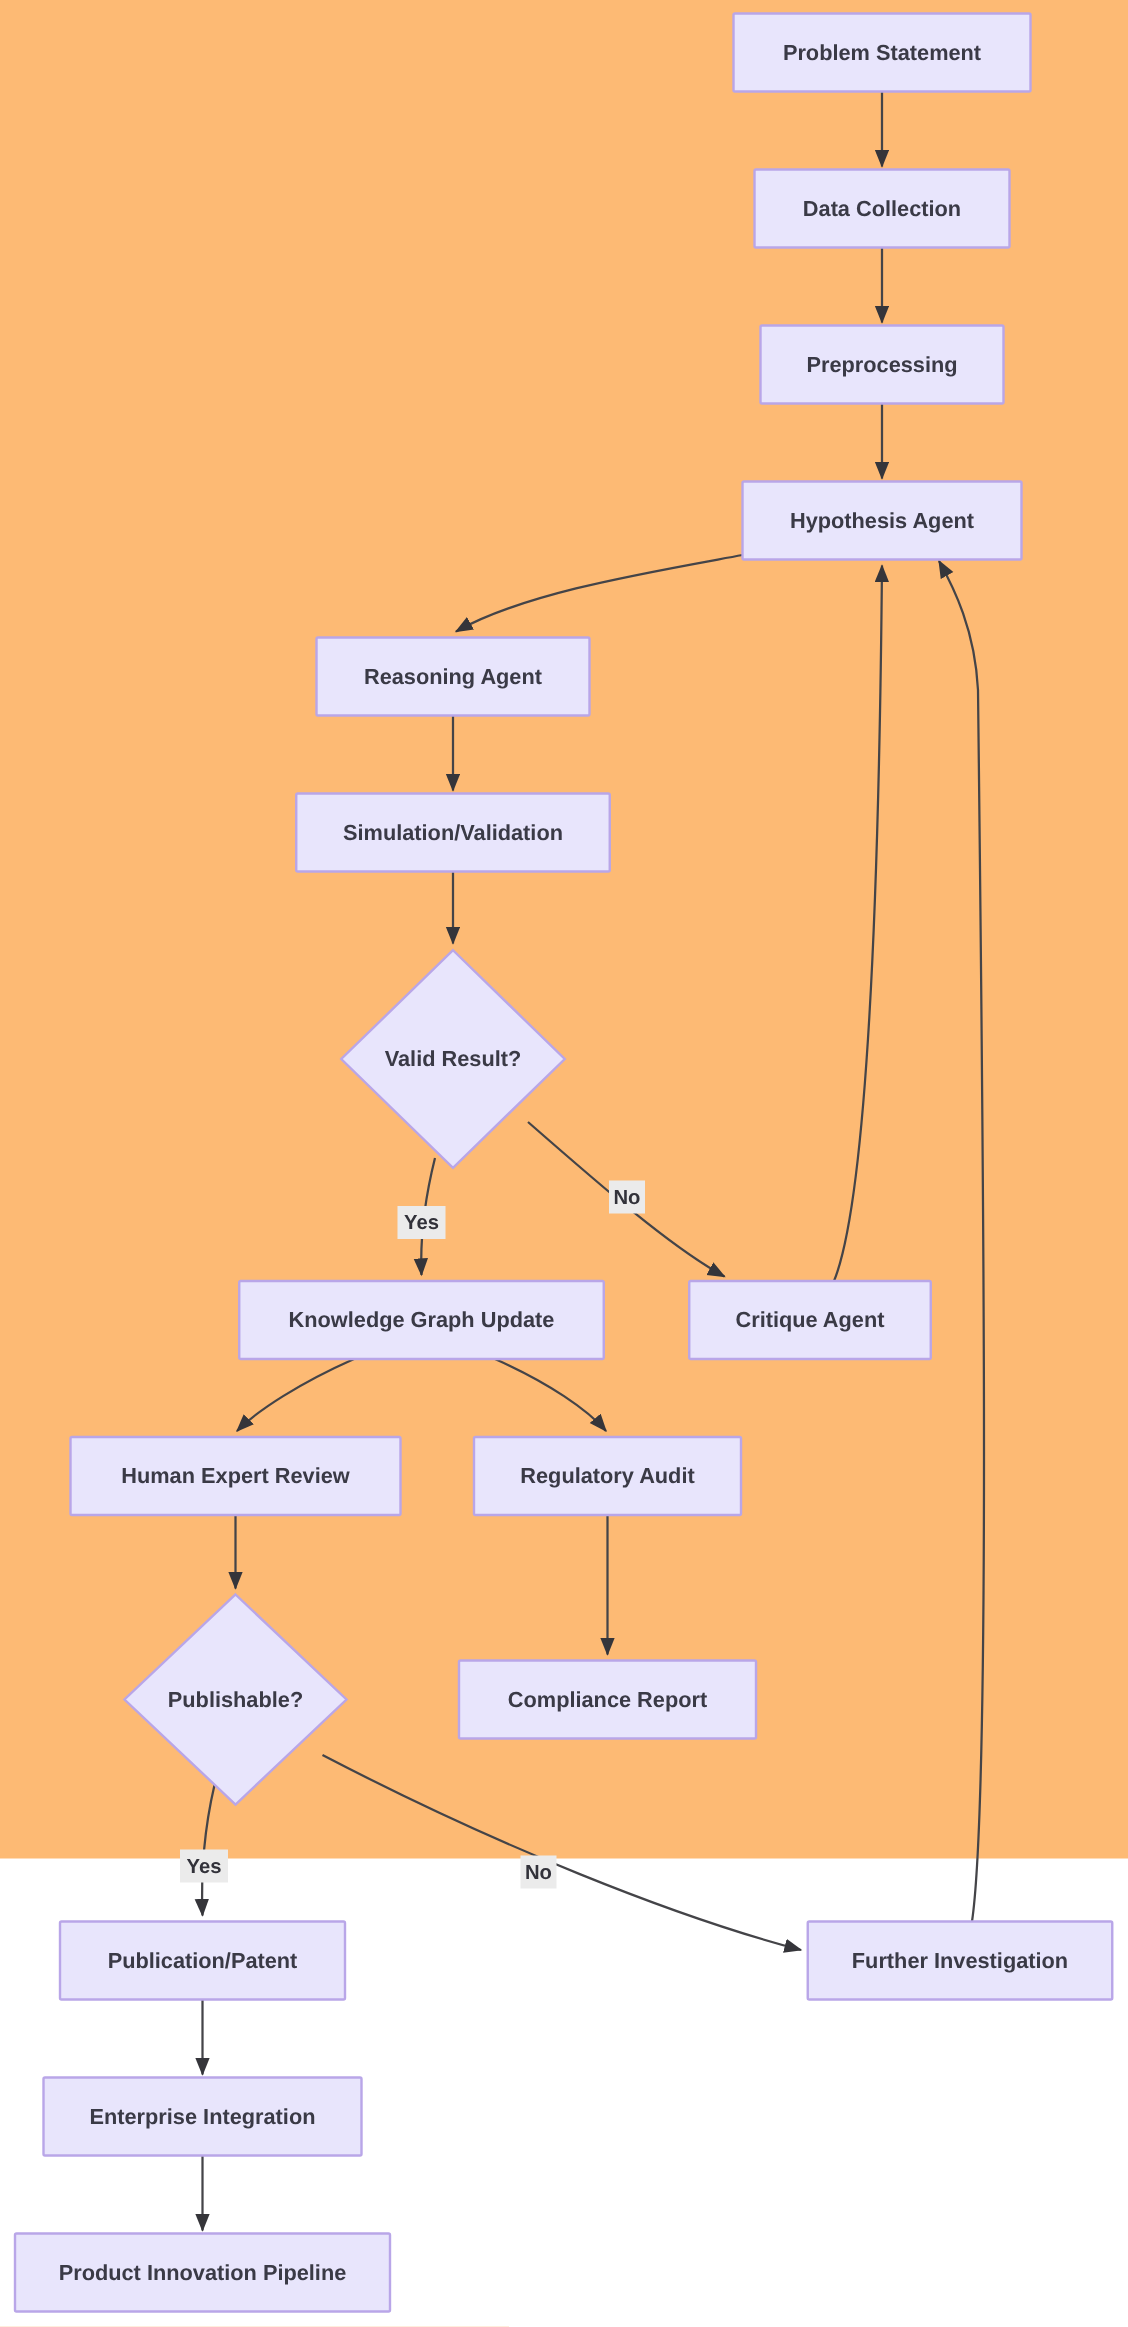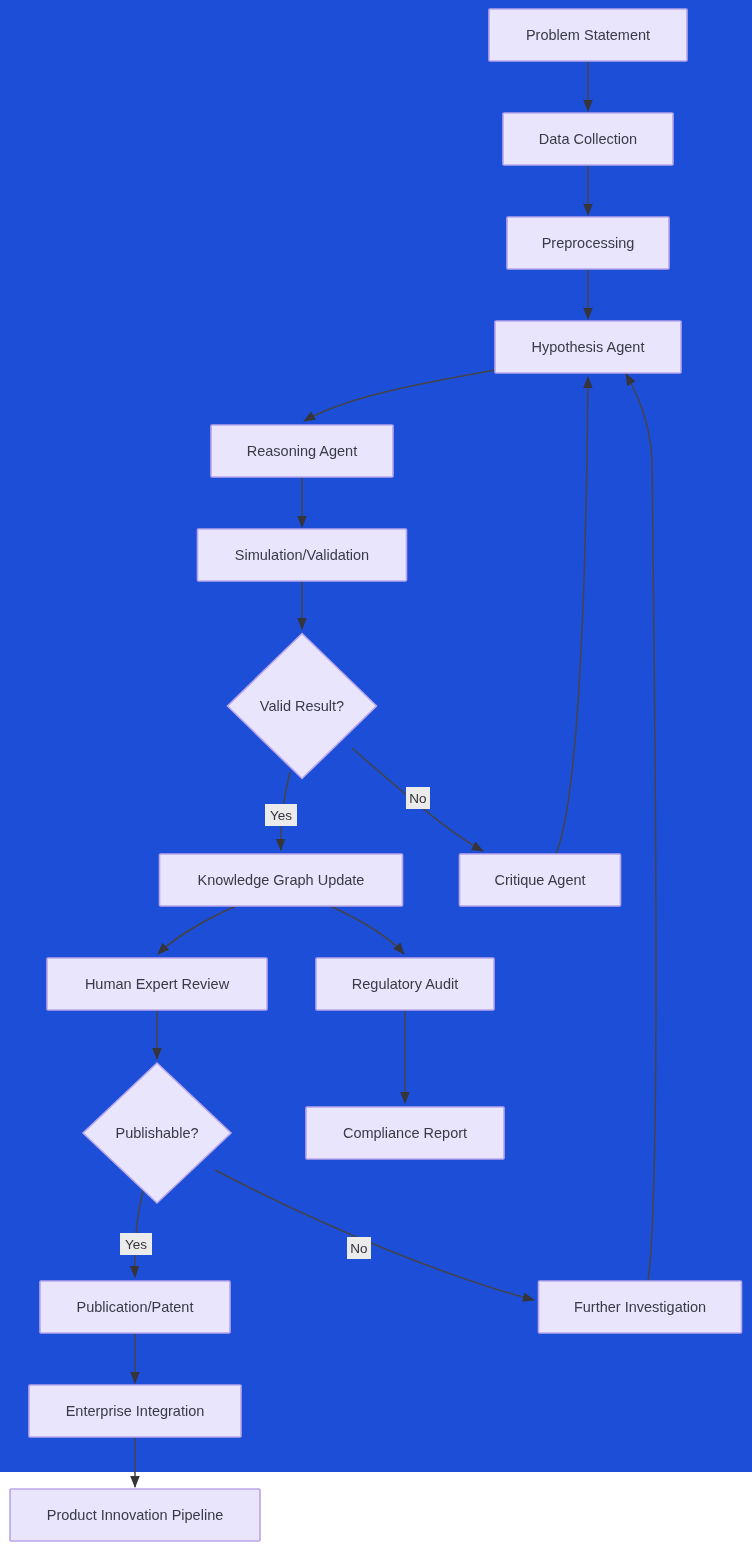--- a/index.html
+++ b/index.html
@@ -10,22 +10,23 @@
   }
   body {
     font-family: "Liberation Sans", sans-serif;
     width: 752px;
     height: 1551px;
     overflow: hidden;
   }
   #flowchart-root {
     position: relative;
     width: 752px;
-    height: 1472px;
-    background: #1d4ed8;
+    height: 1239px;
+    background: #fdba74;
+    font-weight: bold;
   }
   svg#flow-svg {
     position: absolute;
     top: 0;
     left: 0;
     width: 752px;
     height: 1551px;
     display: block;
   }
   .node-shape {

